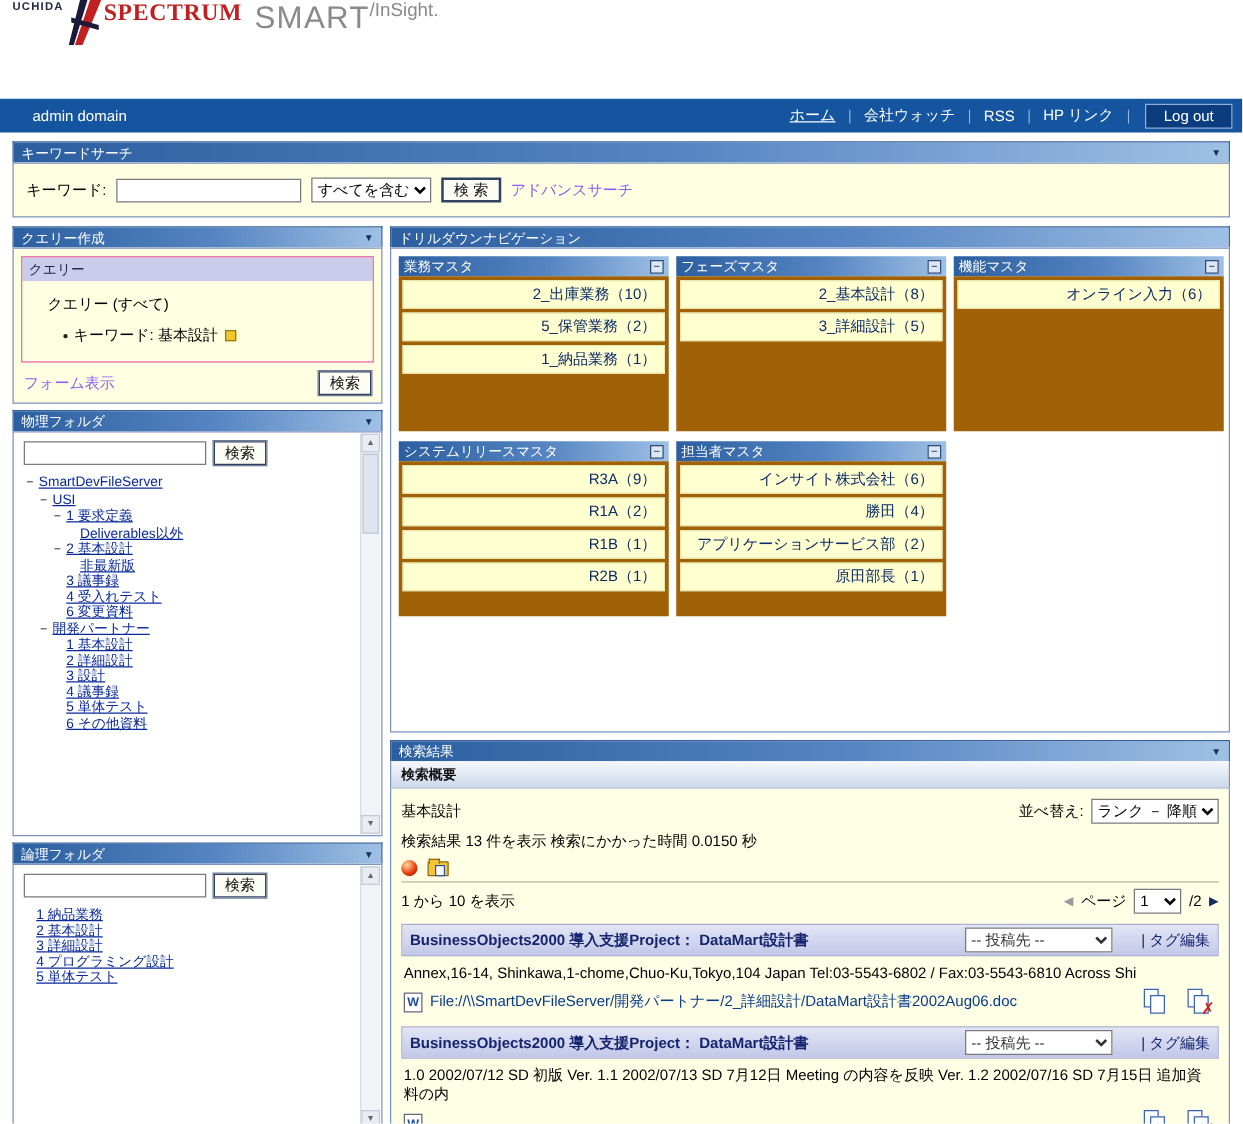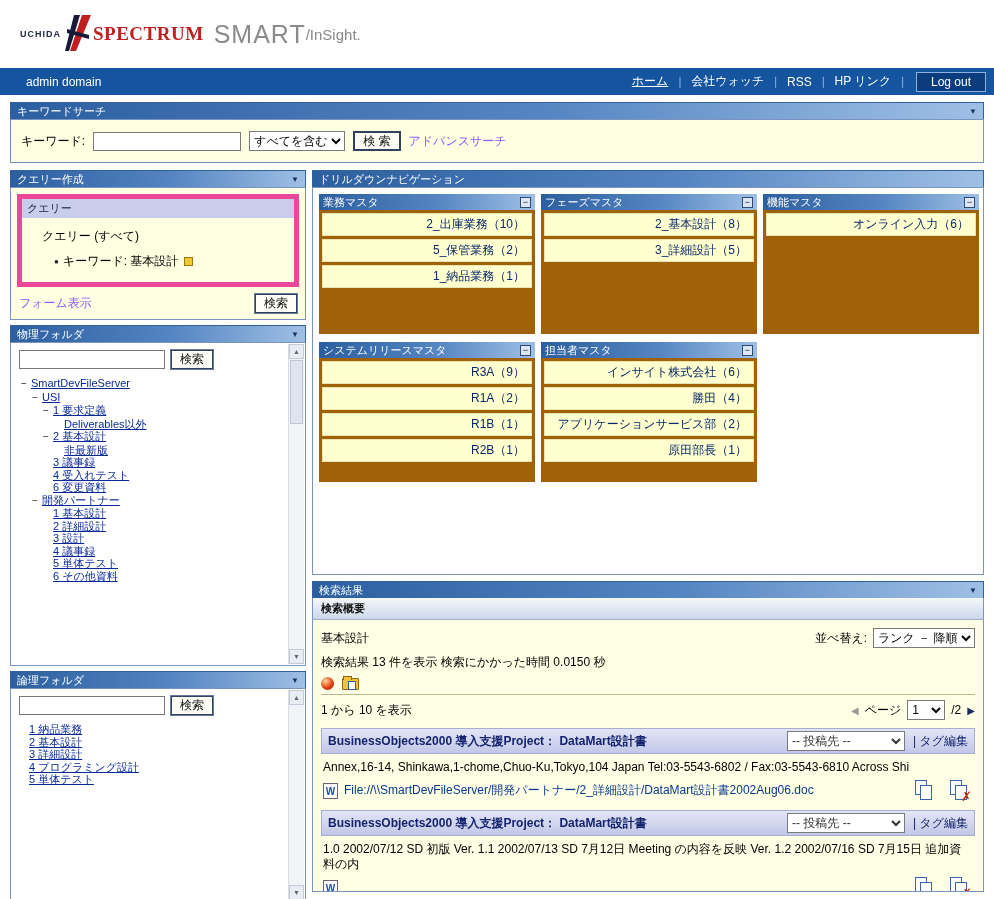--- a/index.html
+++ b/index.html
@@ -1,20 +1,20 @@
 <!DOCTYPE html>
 <html><head>
 <meta charset="utf-8">
 <style>
   * { margin:0; padding:0; box-sizing:border-box; }
   body { background:#fff; font-family:"Liberation Sans","DejaVu Sans",sans-serif; }
   .page { width:994px; height:899px; background:#fff; overflow:hidden; position:relative; font-size:12px; color:#000; }
 
   
-  .top-header { height:68px; display:flex; align-items:center; padding-left:20px; background:#fff; }
+  .top-header { height:79px; display:flex; align-items:flex-start; padding-left:10px; background:#fff; }
   .logo-uchida { font-size:9px; letter-spacing:1px; color:#222a44; font-weight:bold; margin-right:2px; }
   .logo-mark { margin:0 2px; }
   .logo-spectrum { font-family:"Liberation Serif",serif; font-weight:bold; color:#c02020; font-size:19px; letter-spacing:0.5px; margin-right:10px; }
   .logo-smart { font-size:25px; color:#8a8a8a; letter-spacing:1px; }
   .logo-insight { font-size:15px; color:#8a8a8a; }
 
   
   .navbar { height:27px; background:#15549E; color:#fff; display:flex; align-items:center; padding:0 8px; }
   .nav-domain { font-size:12px;margin-left:18px; }
   .nav-right { margin-left:auto; display:flex; align-items:center; }
@@ -39,21 +39,21 @@
   .btn.small { border-width:1px; outline:1px solid #6a7a96; height:19px; }
   .plain-link { color:#8b5cf6; cursor:pointer; text-decoration:none; }
 
   
   .main-row { display:flex; gap:6px; margin-top:7px; align-items:flex-start; }
   .left-col { width:296px; flex:none; display:flex; flex-direction:column; gap:5px; }
   .right-col { flex:1; display:flex; flex-direction:column; gap:6px; min-width:0; }
 
   
   .query-body { background:#FFFFE1; border:1px solid #7A93C0; padding:6px; }
-  .query-inner { border:5px solid #ec4899; }
+  .query-inner { border:1px solid #ec4899; }
   .query-inner-header { background:#C9CDEB; color:#1a2040; font-size:11px; padding:2px 5px; }
   .query-inner-body { background:#FFFFE1; padding:10px 6px 12px 6px; font-size:12px; }
   .q-line1 { margin-left:14px; }
   .q-line2 { margin:8px 0 0 26px; display:flex; align-items:center; gap:4px; }
   .bullet { font-size:8px; color:#222; }
   .note-icon { width:9px; height:9px; background:#f0c830; border:1px solid #9a7a10; display:inline-block; margin-left:2px; }
   .query-footer { display:flex; justify-content:space-between; align-items:center; margin-top:5px; padding:2px 2px 0 2px; }
 
   
   .folder-body { background:#fff; border:1px solid #7A93C0; position:relative; padding:7px 22px 4px 8px; overflow:hidden; }
@@ -96,21 +96,21 @@
   .folder-icon::after { content:""; position:absolute; right:2px; top:2px; width:6px; height:7px; background:#fff; border:1px solid #2a5aa0; }
   .divider { border:none; border-top:1px solid #b9b98f; margin:3px 0 5px 0; }
   .range-row { display:flex; align-items:center; justify-content:space-between; margin-bottom:8px; }
   .pager { display:flex; align-items:center; gap:6px; }
   .pager .prev { color:#9a9a9a; font-size:10px; cursor:pointer; }
   .pager .next { color:#1a2a5a; font-size:10px; cursor:pointer; }
   .page-select { width:38px; }
 
   .result-item { margin-bottom:9px; }
   .result-header { background:linear-gradient(180deg,#e2e5f5,#c2c7e8); border:1px solid #a8aed2;
-      display:flex; align-items:center; padding:2px 6px; gap:8px; }
+      display:flex; align-items:center; padding:2px 6px; gap:23px; }
   .result-title { color:#15246e; font-weight:bold; flex:1; white-space:nowrap; overflow:hidden; }
   .post-select { width:118px; color:#333; }
   .tag-edit { color:#15246e; cursor:pointer; text-decoration:none; white-space:nowrap; }
   .snippet { margin:6px 2px 5px 2px; line-height:15px; }
   .file-row { display:flex; align-items:center; gap:6px; padding:0 2px; }
   .word-icon { display:inline-block; width:15px; height:16px; border:1px solid #667; background:#fff; color:#1F4FA0;
       font-weight:bold; font-size:10px; text-align:center; line-height:15px; flex:none; }
   .file-link { color:#073a8c; text-decoration:none; cursor:pointer; white-space:nowrap; overflow:hidden; }
   .file-actions { margin-left:auto; display:flex; gap:16px; padding-right:4px; }
   .icon-pages { position:relative; width:19px; height:21px; display:inline-block; cursor:pointer; }

